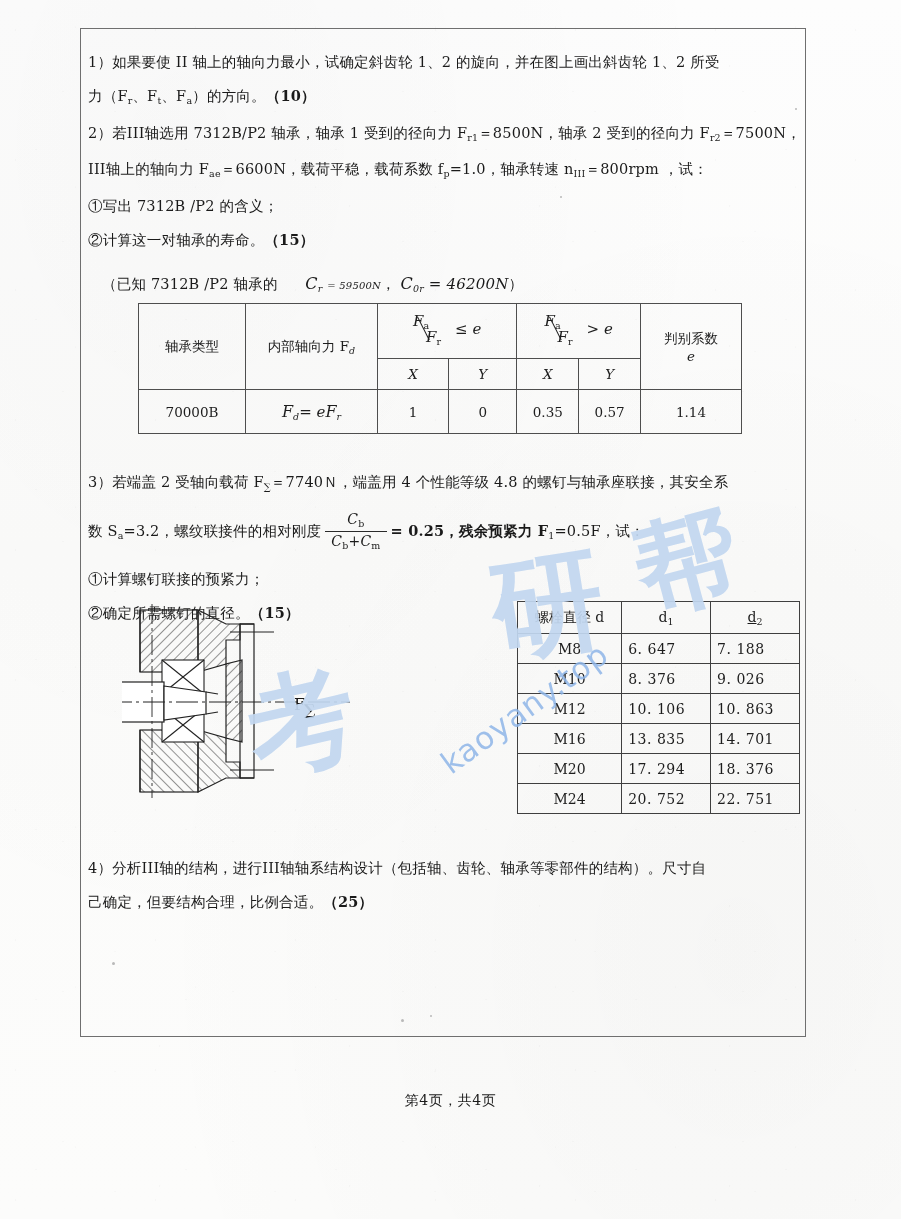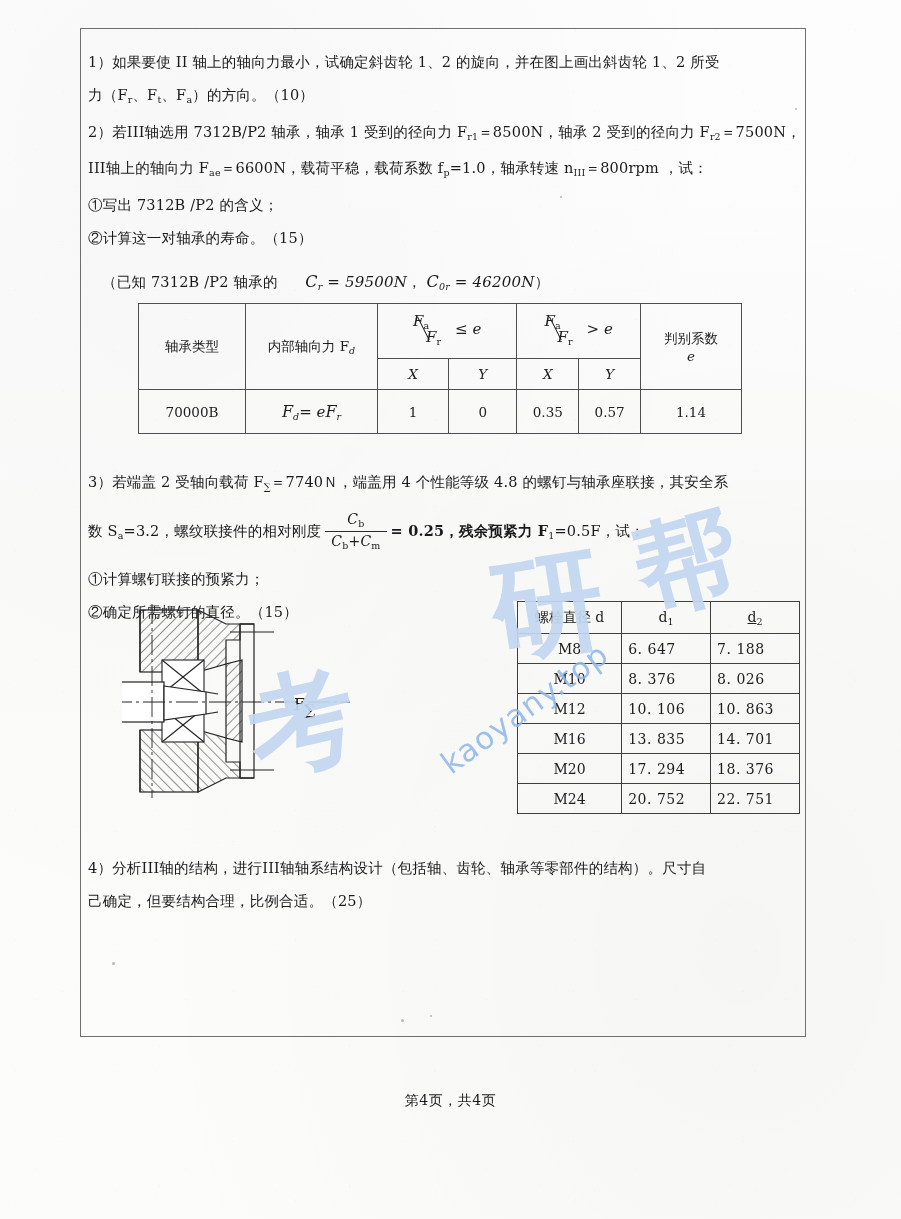--- a/index.html
+++ b/index.html
@@ -61,21 +61,21 @@
   }
 
   .qline {
     font-size: 14.5px;
     line-height: 33px;
     white-space: nowrap;
     letter-spacing: .2px;
   }
 
   .bold { font-weight: bold; }
-  .pts { font-weight: normal; }
+  .pts { font-weight: bold; }
 
   sub {
     font-size: 9.5px;
     vertical-align: -0.28em;
     font-style: normal;
   }
   .it { font-style: italic; }
 
   .gap-sm { height: 10px; }
 
@@ -246,21 +246,21 @@
   <div class="qline">
     <span>②计算这一对轴承的寿命。</span><span class="pts">（15）</span>
   </div>
 
   <div class="gap-sm"></div>
 
   <div class="qline" style="padding-left:14px;">
     <span>（已知 7312B /P2 轴承的</span>
     <span style="display:inline-block;width:18px;"></span>
     <span class="it" style="font-size:16px;">C</span><sub class="it">r</sub>
-    <span class="it" style="font-size:15px;">= 59500N</span>，
+    <span class="it" style="font-size:10px;">= 59500N</span>，
     <span class="it" style="font-size:16px;">C</span><sub class="it">0r</sub>
     <span class="it" style="font-size:15px;">= 46200N</span><span>）</span>
   </div>
 
 </div>
 
 <div id="bearing-table-wrap">
   <table class="doc-table" id="bearing-table">
     <tbody>
       <tr>
@@ -397,21 +397,21 @@
         <td style="width:88px;text-decoration:underline;"><span>d</span><sub>2</sub></td>
       </tr>
       <tr>
         <td>M8</td>
         <td class="numcell">6. 647</td>
         <td class="numcell">7. 188</td>
       </tr>
       <tr>
         <td>M10</td>
         <td class="numcell">8. 376</td>
-        <td class="numcell">8. 026</td>
+        <td class="numcell">9. 026</td>
       </tr>
       <tr>
         <td>M12</td>
         <td class="numcell">10. 106</td>
         <td class="numcell">10. 863</td>
       </tr>
       <tr>
         <td>M16</td>
         <td class="numcell">13. 835</td>
         <td class="numcell">14. 701</td>

